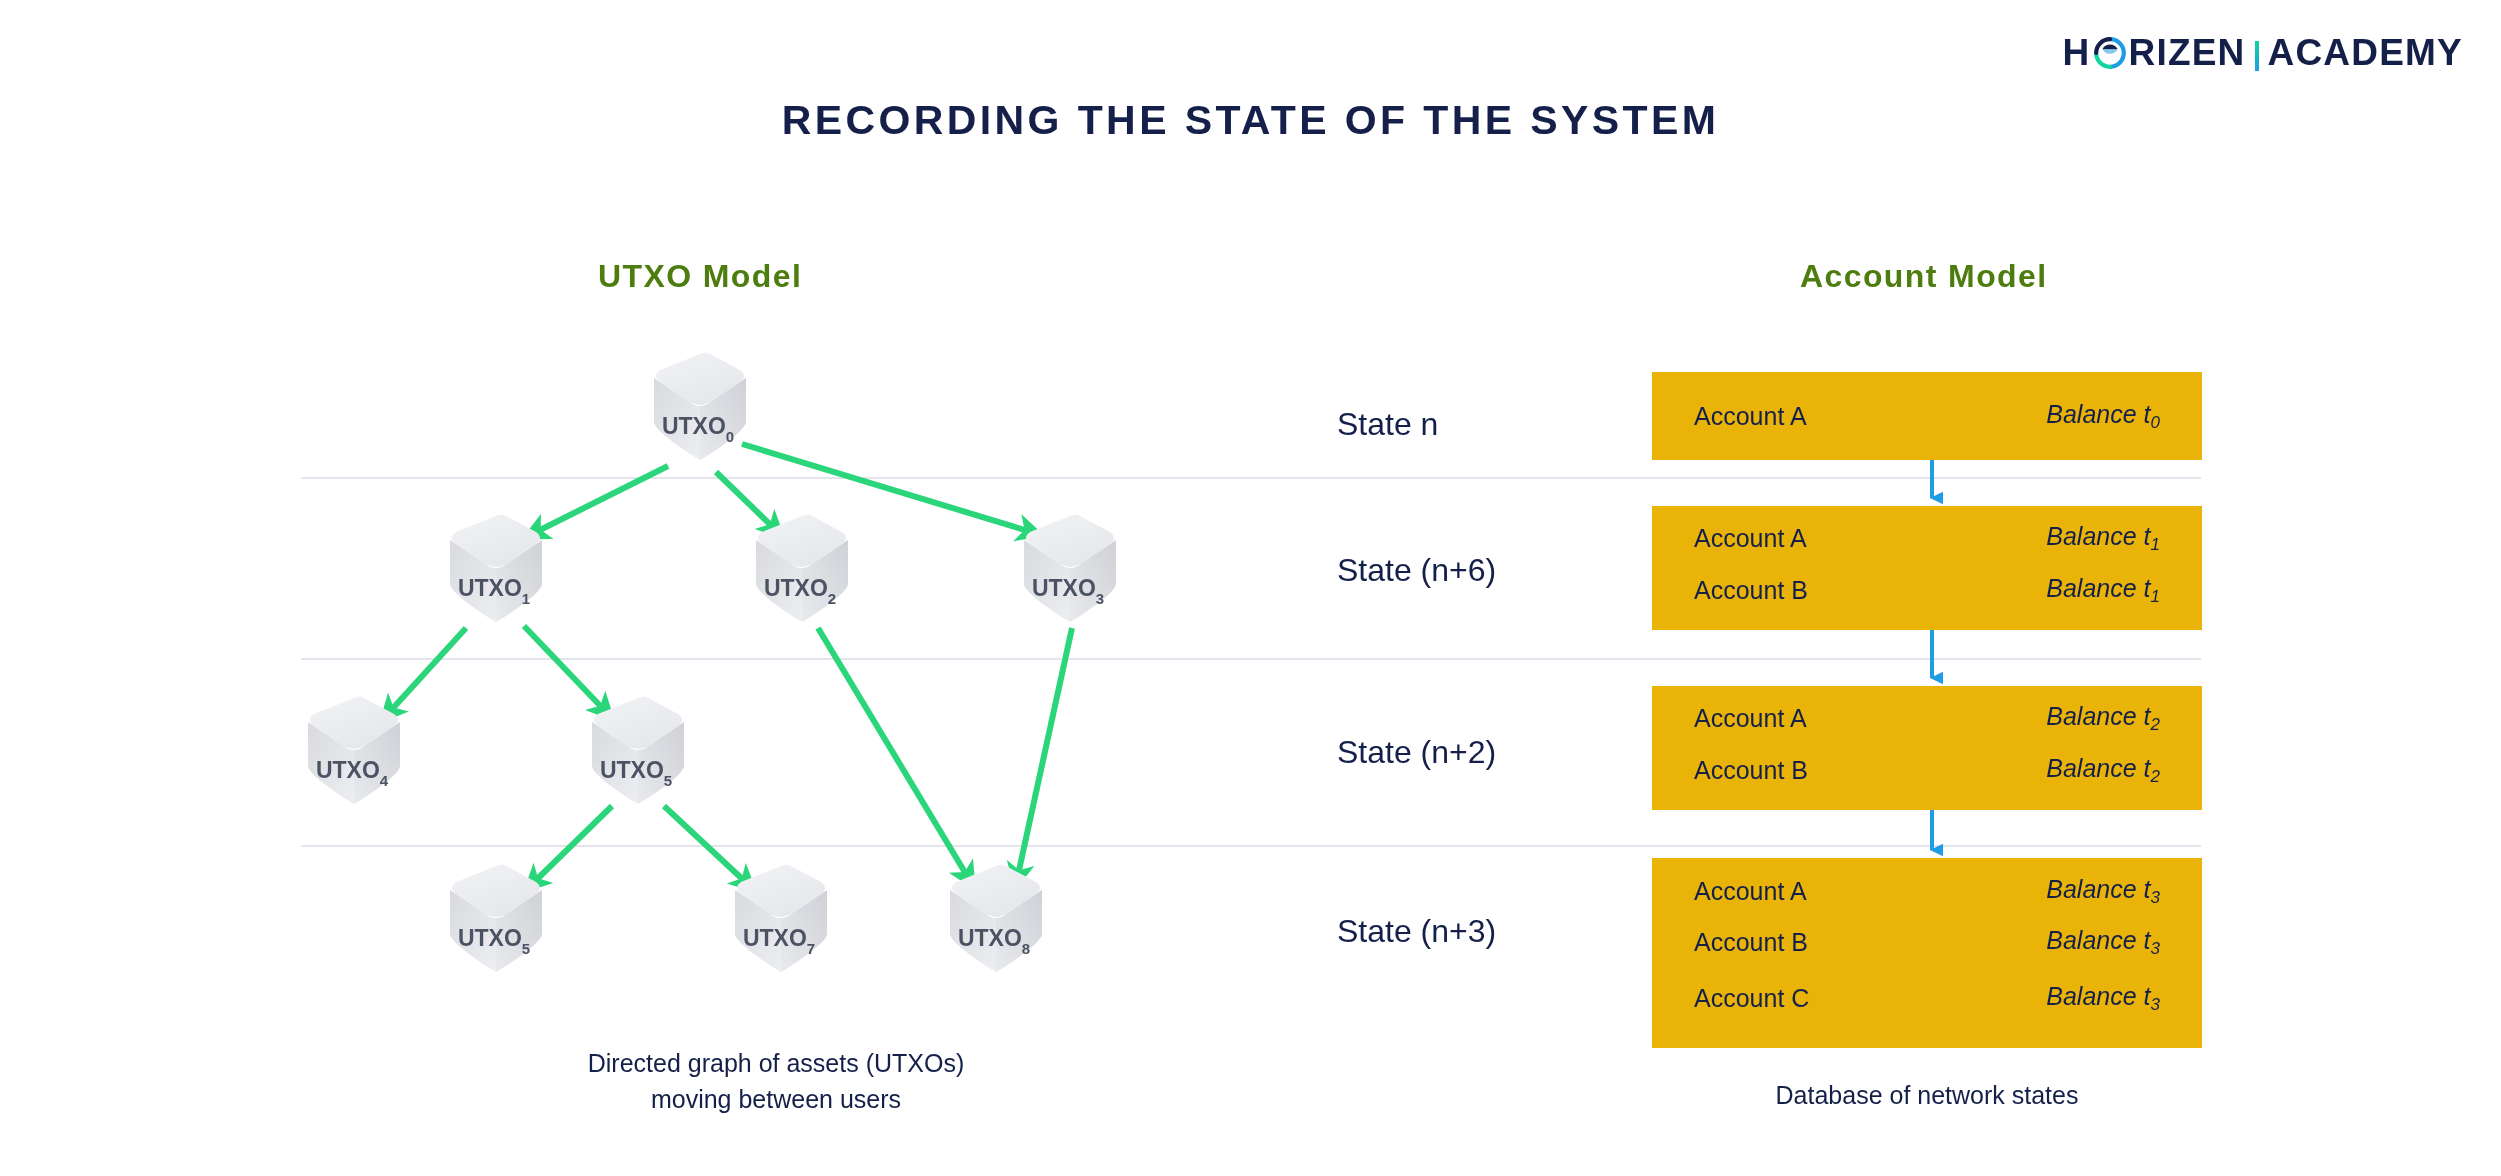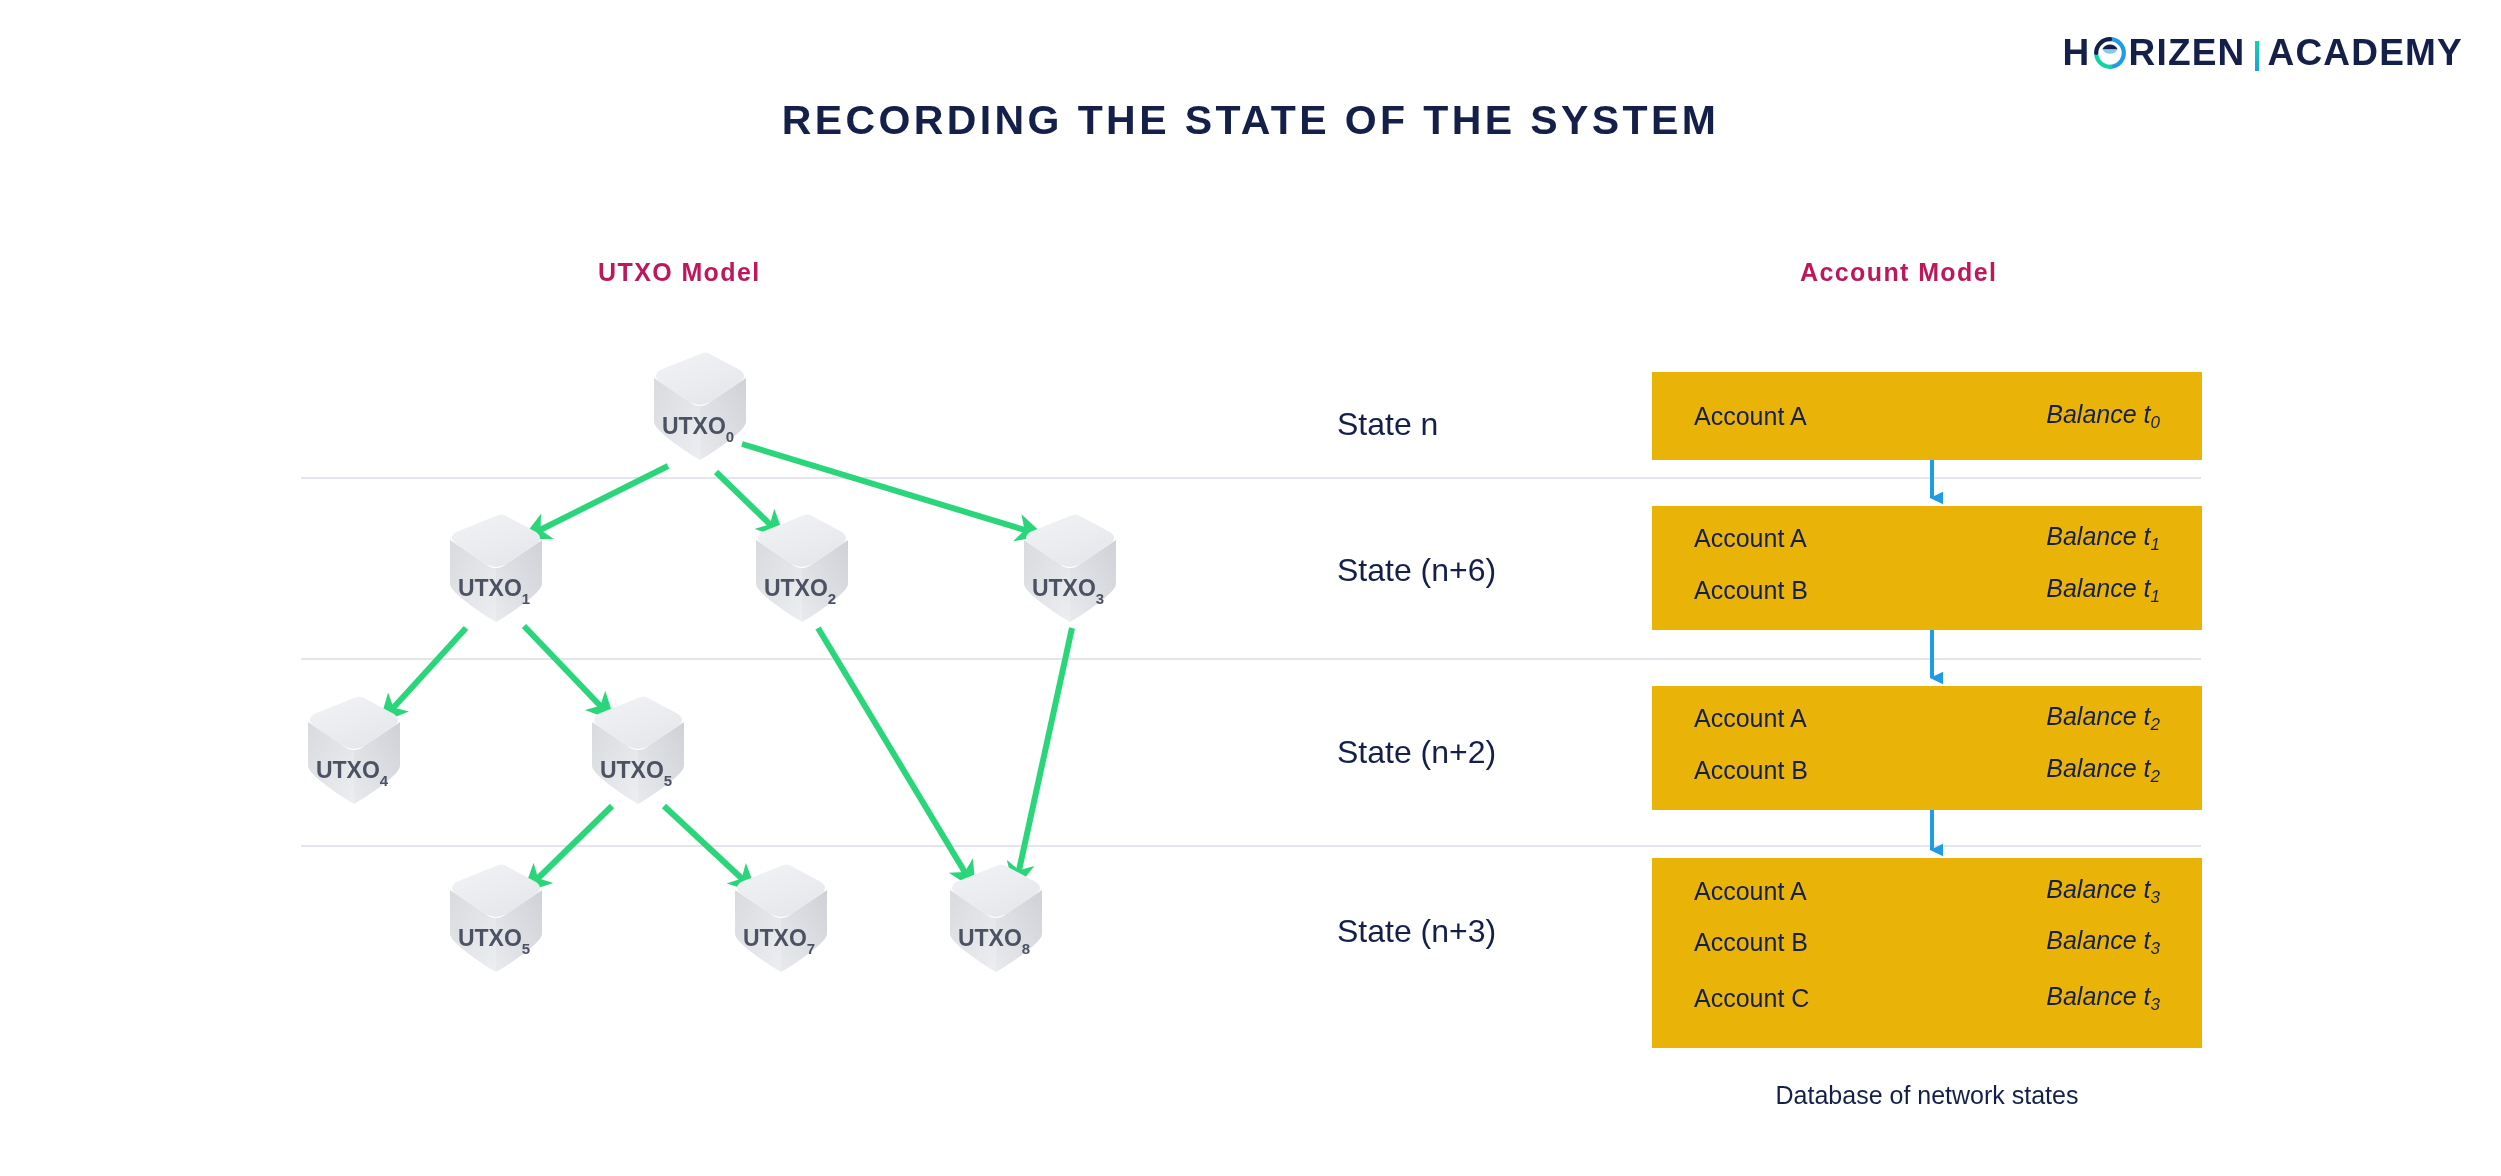--- a/index.html
+++ b/index.html
@@ -13,21 +13,21 @@
   #logo .lg-text { font-size:37px; font-weight:bold; letter-spacing:1.2px; color:#14204a; line-height:1; }
   #logo .lg-sep { display:inline-block; width:4px; height:30px; background:linear-gradient(180deg,#0fd6a0,#1f9ce4); margin:0 9px -2px 9px; vertical-align:middle; }
   #logo .lg-o { position:relative; display:inline-block; width:34px; height:34px; vertical-align:-5px; margin:0 2px; }
   #logo .lg-o svg { display:block; }
 
   
   #title { position:absolute; top:97px; left:0; width:2501px; text-align:center;
            font-size:41px; font-weight:bold; letter-spacing:3.4px; color:#14204a; }
 
   
-  .col-head { position:absolute; font-size:25px; font-weight:bold; letter-spacing:1.4px; color:#be185d; }
+  .col-head { position:absolute; font-size:32px; font-weight:bold; letter-spacing:1.4px; color:#4d7c0f; }
   #head-utxo    { top:258px; left:598px; }
   #head-account { top:258px; left:1800px; }
 
   
   .divider { position:absolute; left:301px; width:1900px; height:2px; background:#e4e5ec; }
 
   
   #utxo-graph { position:absolute; top:330px; left:270px; }
 
   
@@ -301,15 +301,19 @@
       </defs>
     <line x1="11" y1="0" x2="11" y2="38" stroke="#1f9ce4" stroke-width="4" marker-end="url(#bhead)"></line>
   </svg>
   <svg class="blue-arrow" style="top:630px" width="22" height="58">
     <line x1="11" y1="0" x2="11" y2="48" stroke="#1f9ce4" stroke-width="4" marker-end="url(#bhead)"></line>
   </svg>
   <svg class="blue-arrow" style="top:810px" width="22" height="50">
     <line x1="11" y1="0" x2="11" y2="40" stroke="#1f9ce4" stroke-width="4" marker-end="url(#bhead)"></line>
   </svg>
 
+  <div class="caption" id="cap-utxo">
+    <div>Directed graph of assets (UTXOs)</div>
+    <div>moving between users</div>
+  </div>
   <div class="caption" id="cap-account">Database of network states</div>
 
 </div>
 
 </body></html>

